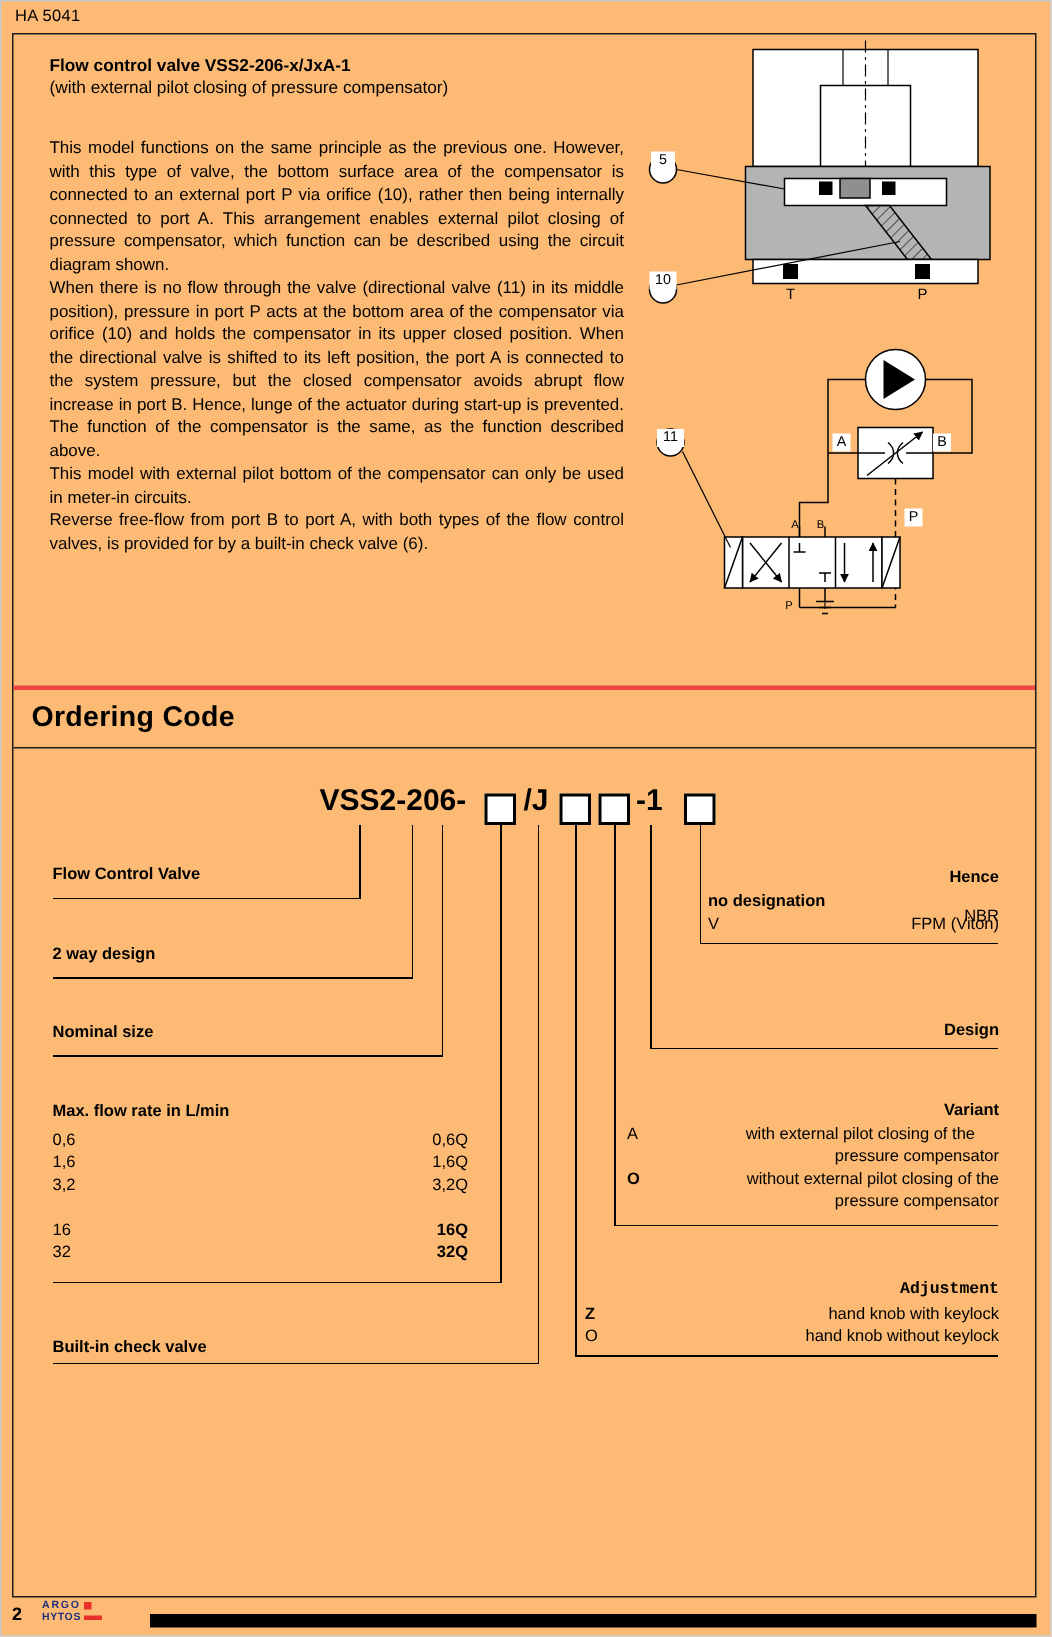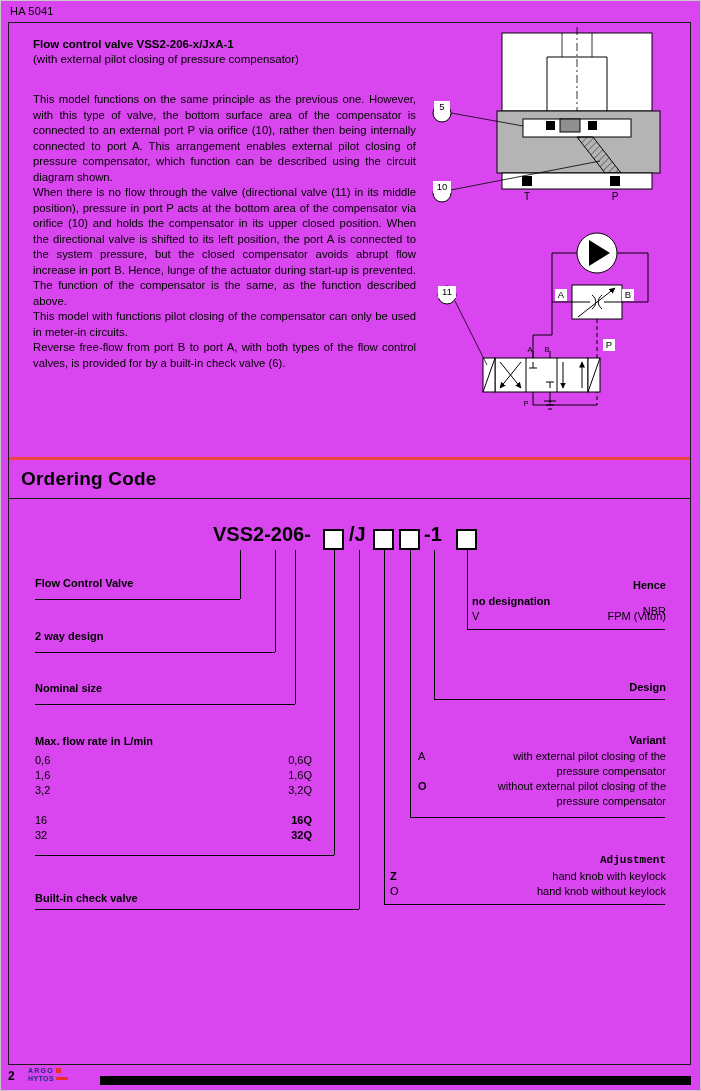--- a/index.html
+++ b/index.html
@@ -1,18 +1,18 @@
 <!DOCTYPE html>
 <html><head>
 <meta charset="utf-8">
 <style>
   * { margin:0; padding:0; box-sizing:border-box; }
   html,body { background:#e9e9e9; }
   body { font-family:"Liberation Sans", sans-serif; color:#000; }
-  .page { position:relative; width:701px; height:1091px; background:#d946ef;
+  .page { position:relative; width:701px; height:1091px; background:#fdba74;
           box-shadow: inset 0 0 0 1px #c9c9c9; overflow:hidden; margin:0 auto; }
   .abs { position:absolute; }
   svg.abs { overflow:visible; }
   .doc-code { font-size:11px; letter-spacing:0.2px; }
   .frame { position:absolute; left:8px; top:22px; width:683px; height:1043px; border:1px solid #1c1c1c; }
   .sec { position:relative; width:100%; }
   .sec-intro { height:437px; border-bottom:3px solid #ef4444; }
   .sec-head  { height:39px;  border-bottom:1px solid #1c1c1c; }
   .sec-order { height:564px; }
   .title { font-size:11.5px; font-weight:bold; white-space:nowrap; }
@@ -44,21 +44,21 @@
   <div class="frame">
 
     <div class="sec sec-intro">
 
       <div class="abs title" style="left:24px; top:15px;">Flow control valve VSS2-206-x/JxA-1</div>
       <div class="abs subtitle" style="left:24px; top:30px;">(with external pilot closing of pressure compensator)</div>
 
       <div class="abs bodytext" style="left:24px; top:69px;">
         <p>This model functions on the same principle as the previous one. However, with this type of valve, the bottom surface area of the compensator is connected to an external port P via orifice (10), rather then being internally connected to port A. This arrangement enables external pilot closing of pressure compensator, which function can be described using the circuit diagram shown.</p>
         <p>When there is no flow through the valve (directional valve (11) in its middle position), pressure in port P acts at the bottom area of the compensator via orifice (10) and holds the compensator in its upper closed position. When the directional valve is shifted to its left position, the port A is connected to the system pressure, but the closed compensator avoids abrupt flow increase in port B. Hence, lunge of the actuator during start-up is prevented. The function of the compensator is the same, as the function described above.</p>
-        <p>This model with functions pilot closing of the compensator can only be used in meter-in circuits.</p>
+        <p>This model with external pilot bottom of the compensator can only be used in meter-in circuits.</p>
         <p>Reverse free-flow from port B to port A, with both types of the flow control valves, is provided for by a built-in check valve (6).</p>
       </div>
 
       <svg class="abs" style="left:421px; top:2px;" width="235" height="190" viewBox="0 0 235 190">
         <defs>
           <pattern id="hatch1" width="5" height="5" patternUnits="userSpaceOnUse" patternTransform="rotate(45)">
             <line x1="0" y1="0" x2="0" y2="5" stroke="#444" stroke-width="1.2"></line>
           </pattern>
         </defs>
         <rect x="72" y="8" width="150" height="78" fill="#ffffff" stroke="#000"></rect>
@@ -189,21 +189,21 @@
       <span class="abs lbl r" style="right:24px; top:80px;">Hence</span>
       <span class="abs txt b" style="left:463px; top:96px;">no designation</span>
       <span class="abs txt r" style="right:24px; top:106px;">NBR</span>
       <span class="abs txt" style="left:463px; top:111px;">V</span>
       <span class="abs txt r" style="right:24px; top:111px;">FPM (Viton)</span>
 
       <span class="abs lbl r" style="right:24px; top:182px;">Design</span>
 
       <span class="abs lbl r" style="right:24px; top:235px;">Variant</span>
       <span class="abs txt" style="left:409px; top:251px;">A</span>
-      <span class="abs txt r" style="right:24px; top:251px;">with external pilot closing of the</span>
+      <span class="abs txt r" style="right:40px; top:251px;">with external pilot closing of the</span>
       <span class="abs txt r" style="right:24px; top:266px;">pressure compensator</span>
       <span class="abs txt b" style="left:409px; top:281px;">O</span>
       <span class="abs txt r" style="right:24px; top:281px;">without external pilot closing of the</span>
       <span class="abs txt r" style="right:24px; top:296px;">pressure compensator</span>
 
       <span class="abs lbl r" style="right:24px; top:355px;font-family:Liberation Mono, monospace;">Adjustment</span>
       <span class="abs txt b" style="left:381px; top:371px;">Z</span>
       <span class="abs txt r" style="right:24px; top:371px;">hand knob with keylock</span>
       <span class="abs txt" style="left:381px; top:386px;">O</span>
       <span class="abs txt r" style="right:24px; top:386px;">hand knob without keylock</span>

